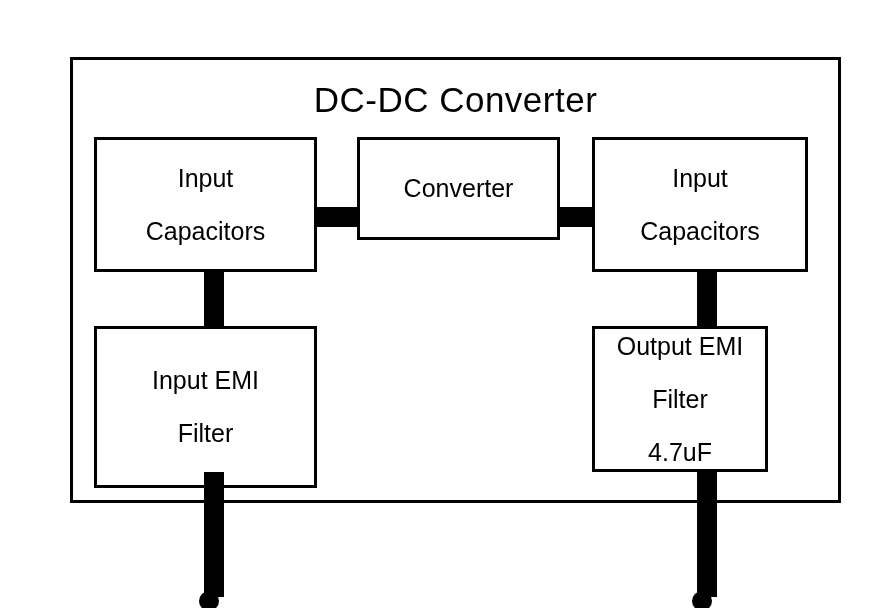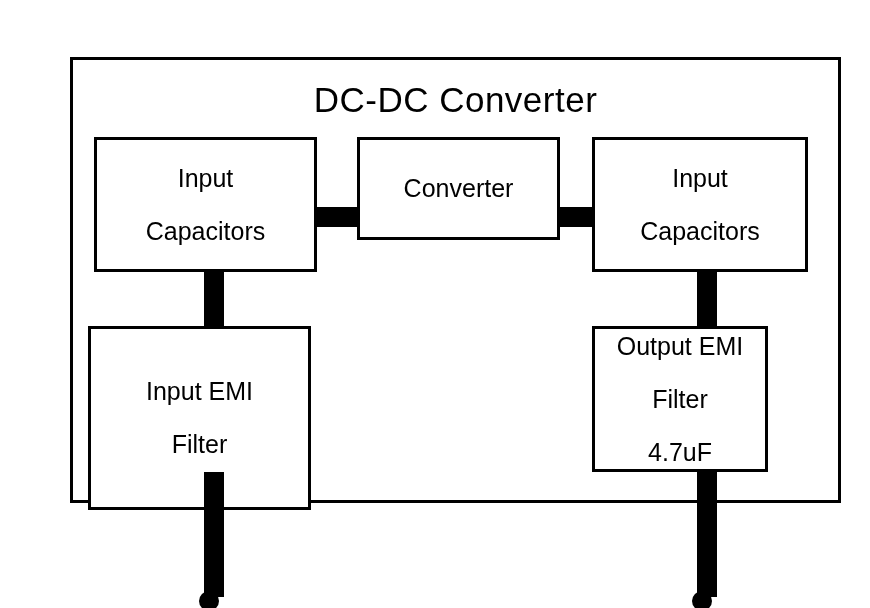--- a/index.html
+++ b/index.html
@@ -40,21 +40,21 @@
     justify-content: center;
     text-align: center;
     font-size: 25px;
     line-height: 33px;
     color: var(--text, #000);
     white-space: nowrap;
   }
   .box-input-caps  { left: 74px;  top: 117px; width: 223px; height: 135px; }
   .box-converter   { left: 337px; top: 117px; width: 203px; height: 103px; }
   .box-output-caps { left: 572px; top: 117px; width: 216px; height: 135px; }
-  .box-input-emi   { left: 68px;  top: 306px; width: 223px; height: 184px; }
+  .box-input-emi   { left: 74px;  top: 306px; width: 223px; height: 162px; }
   .box-output-emi  { left: 572px; top: 306px; width: 176px; height: 146px; }
   .conn {
     position: absolute;
     background: var(--stroke, #000);
   }
   .conn-ic-conv   { left: 297px; top: 187px; width: 40px;  height: 3px; }
   .conn-conv-oc   { left: 540px; top: 187px; width: 32px;  height: 3px; }
   .conn-ic-iemi   { left: 184px; top: 252px; width: 3px;   height: 54px; }
   .conn-oc-oemi   { left: 677px; top: 252px; width: 3px;   height: 54px; }
   .conn-iemi-term { left: 184px; top: 452px; width: 3px;   height: 125px; }

